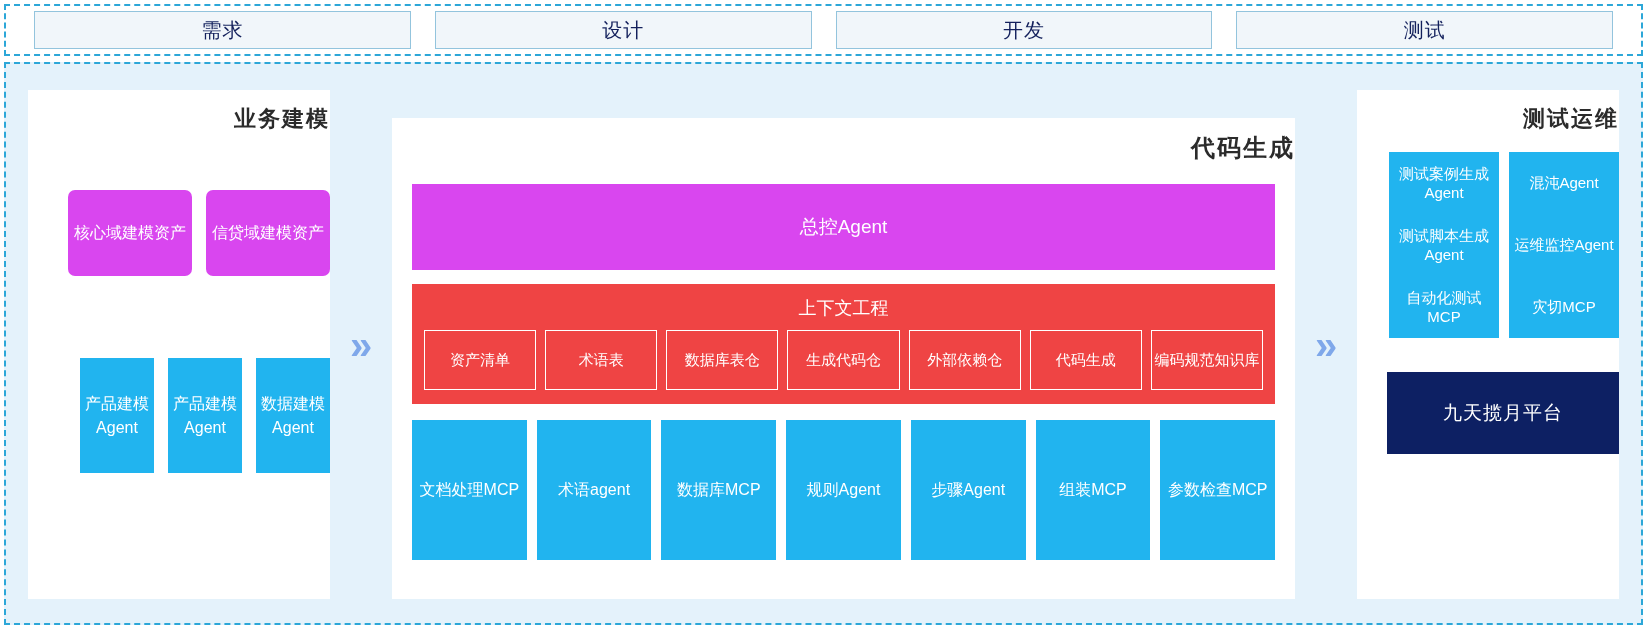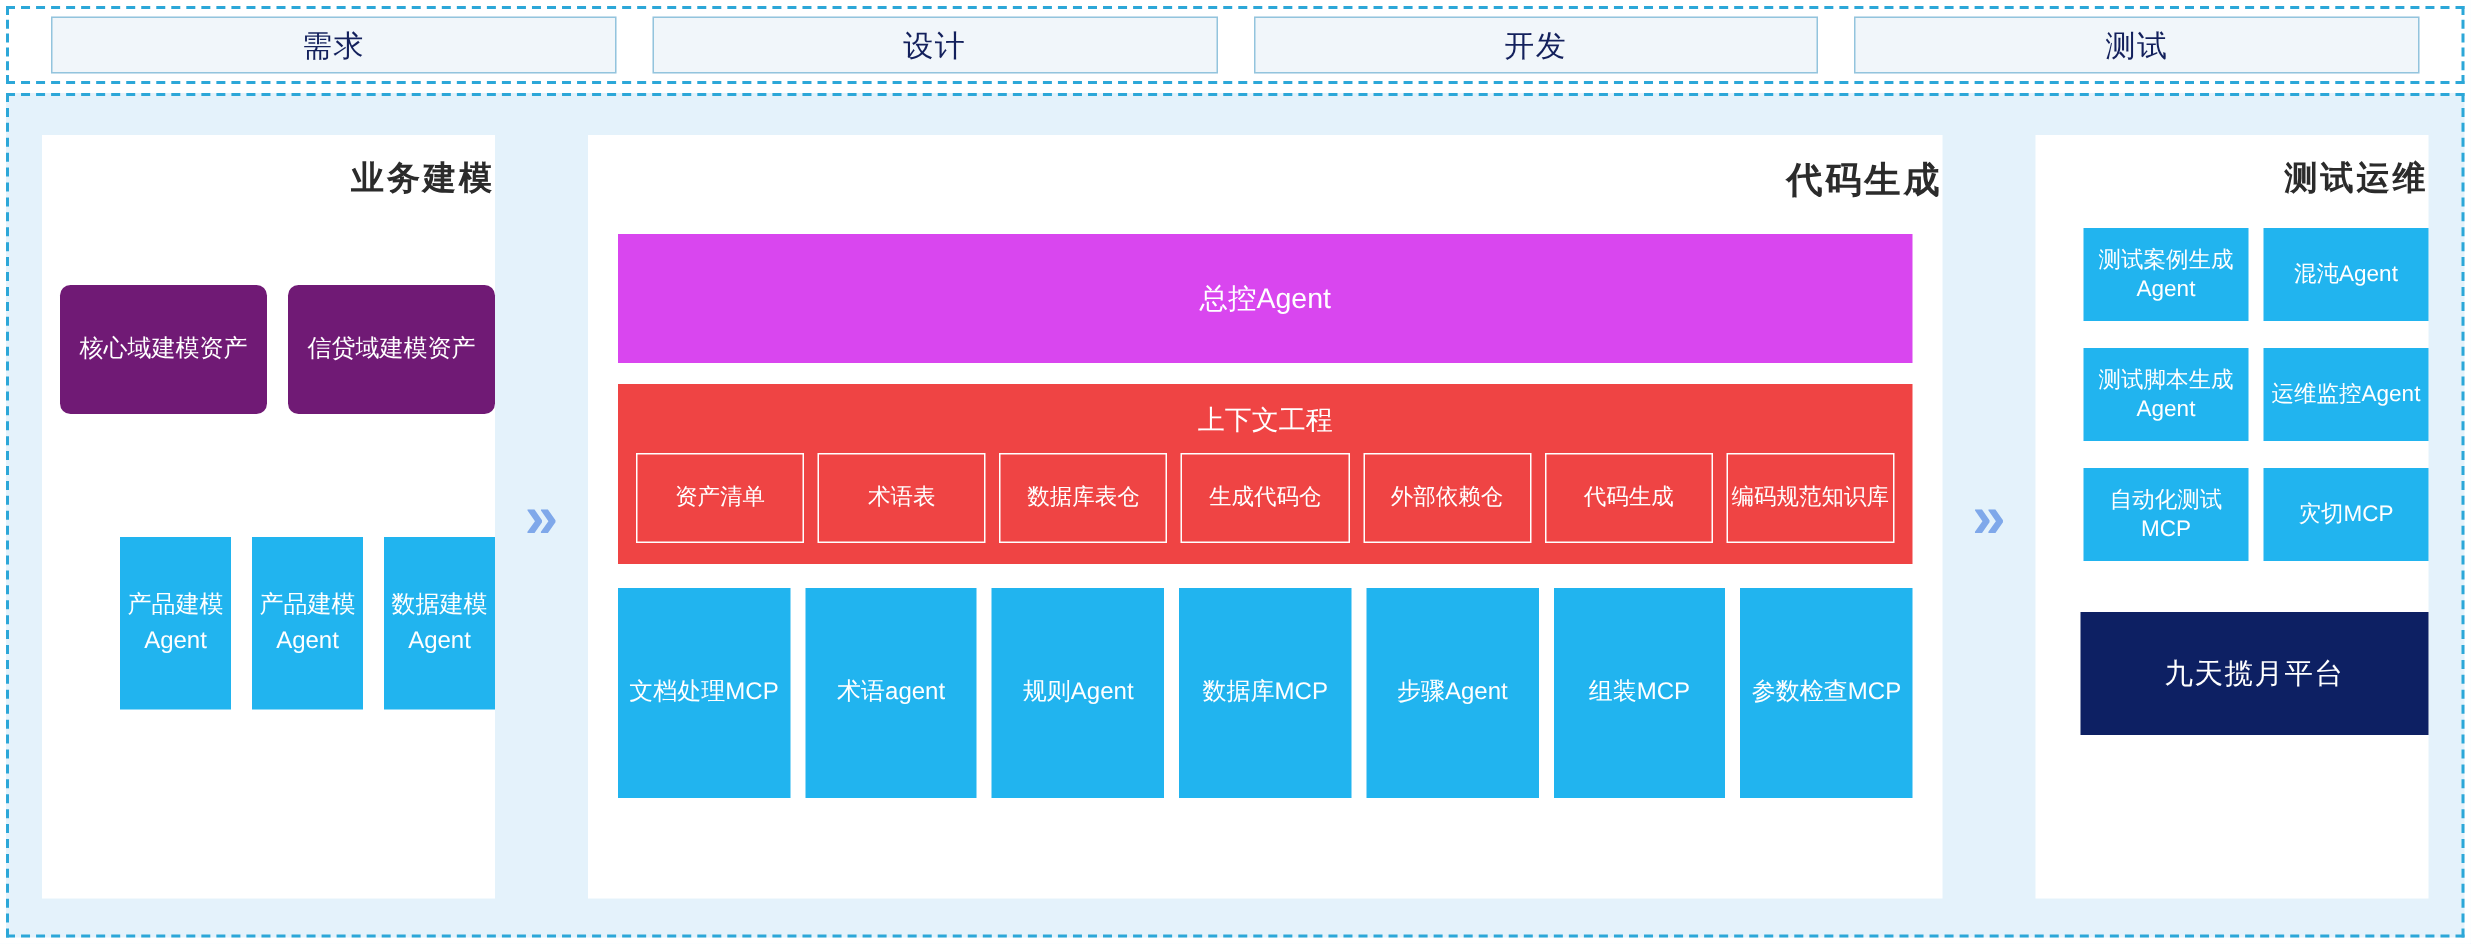--- a/index.html
+++ b/index.html
@@ -70,21 +70,21 @@
 
   .panel {
     background: #ffffff;
     box-sizing: border-box;
     position: relative;
     display: flex;
     flex-direction: column;
     align-items: flex-end;
   }
   .panel-left   { width: 302px; flex: 0 0 302px; }
-  .panel-center { flex: 1 1 auto; }
+  .panel-center { flex: 1 1 auto; margin-top: 28px; }
   .panel-right  { width: 262px; flex: 0 0 262px; }
 
   .panel-title {
     font-size: 22px;
     font-weight: bold;
     color: #2b2b2b;
     margin-top: 14px;
     letter-spacing: 2px;
   }
   .panel-title.big { font-size: 24px; }
@@ -101,23 +101,23 @@
     user-select: none;
   }
 
   
   .left-assets {
     display: flex;
     gap: 14px;
     margin-top: 56px;
   }
   .asset-box {
-    width: 138px;
+    width: 124px;
     height: 86px;
-    background: #701a75;
+    background: #d946ef;
     border-radius: 7px;
     color: #ffffff;
     font-size: 16px;
     line-height: 1.35;
     display: flex;
     align-items: center;
     justify-content: center;
     text-align: center;
     box-sizing: border-box;
     padding: 4px 6px;
@@ -212,21 +212,21 @@
     text-align: center;
     box-sizing: border-box;
     padding: 3px;
   }
 
   
   .right-grid {
     margin-top: 18px;
     display: grid;
     grid-template-columns: 110px 110px;
-    gap: 18px 10px;
+    gap: 0 10px;
   }
   .right-box {
     height: 62px;
     background: #21b4ef;
     color: #ffffff;
     font-size: 15px;
     line-height: 1.3;
     display: flex;
     align-items: center;
     justify-content: center;
@@ -336,24 +336,24 @@
         </div>
 
         <div class="tools-row">
           <div class="tool-box">
             <span>文档处理MCP</span>
           </div>
           <div class="tool-box">
             <span>术语agent</span>
           </div>
           <div class="tool-box">
+            <span>数据库MCP</span>
+          </div>
+          <div class="tool-box">
             <span>规则Agent</span>
-          </div>
-          <div class="tool-box">
-            <span>数据库MCP</span>
           </div>
           <div class="tool-box">
             <span>步骤Agent</span>
           </div>
           <div class="tool-box">
             <span>组装MCP</span>
           </div>
           <div class="tool-box">
             <span>参数检查MCP</span>
           </div>

